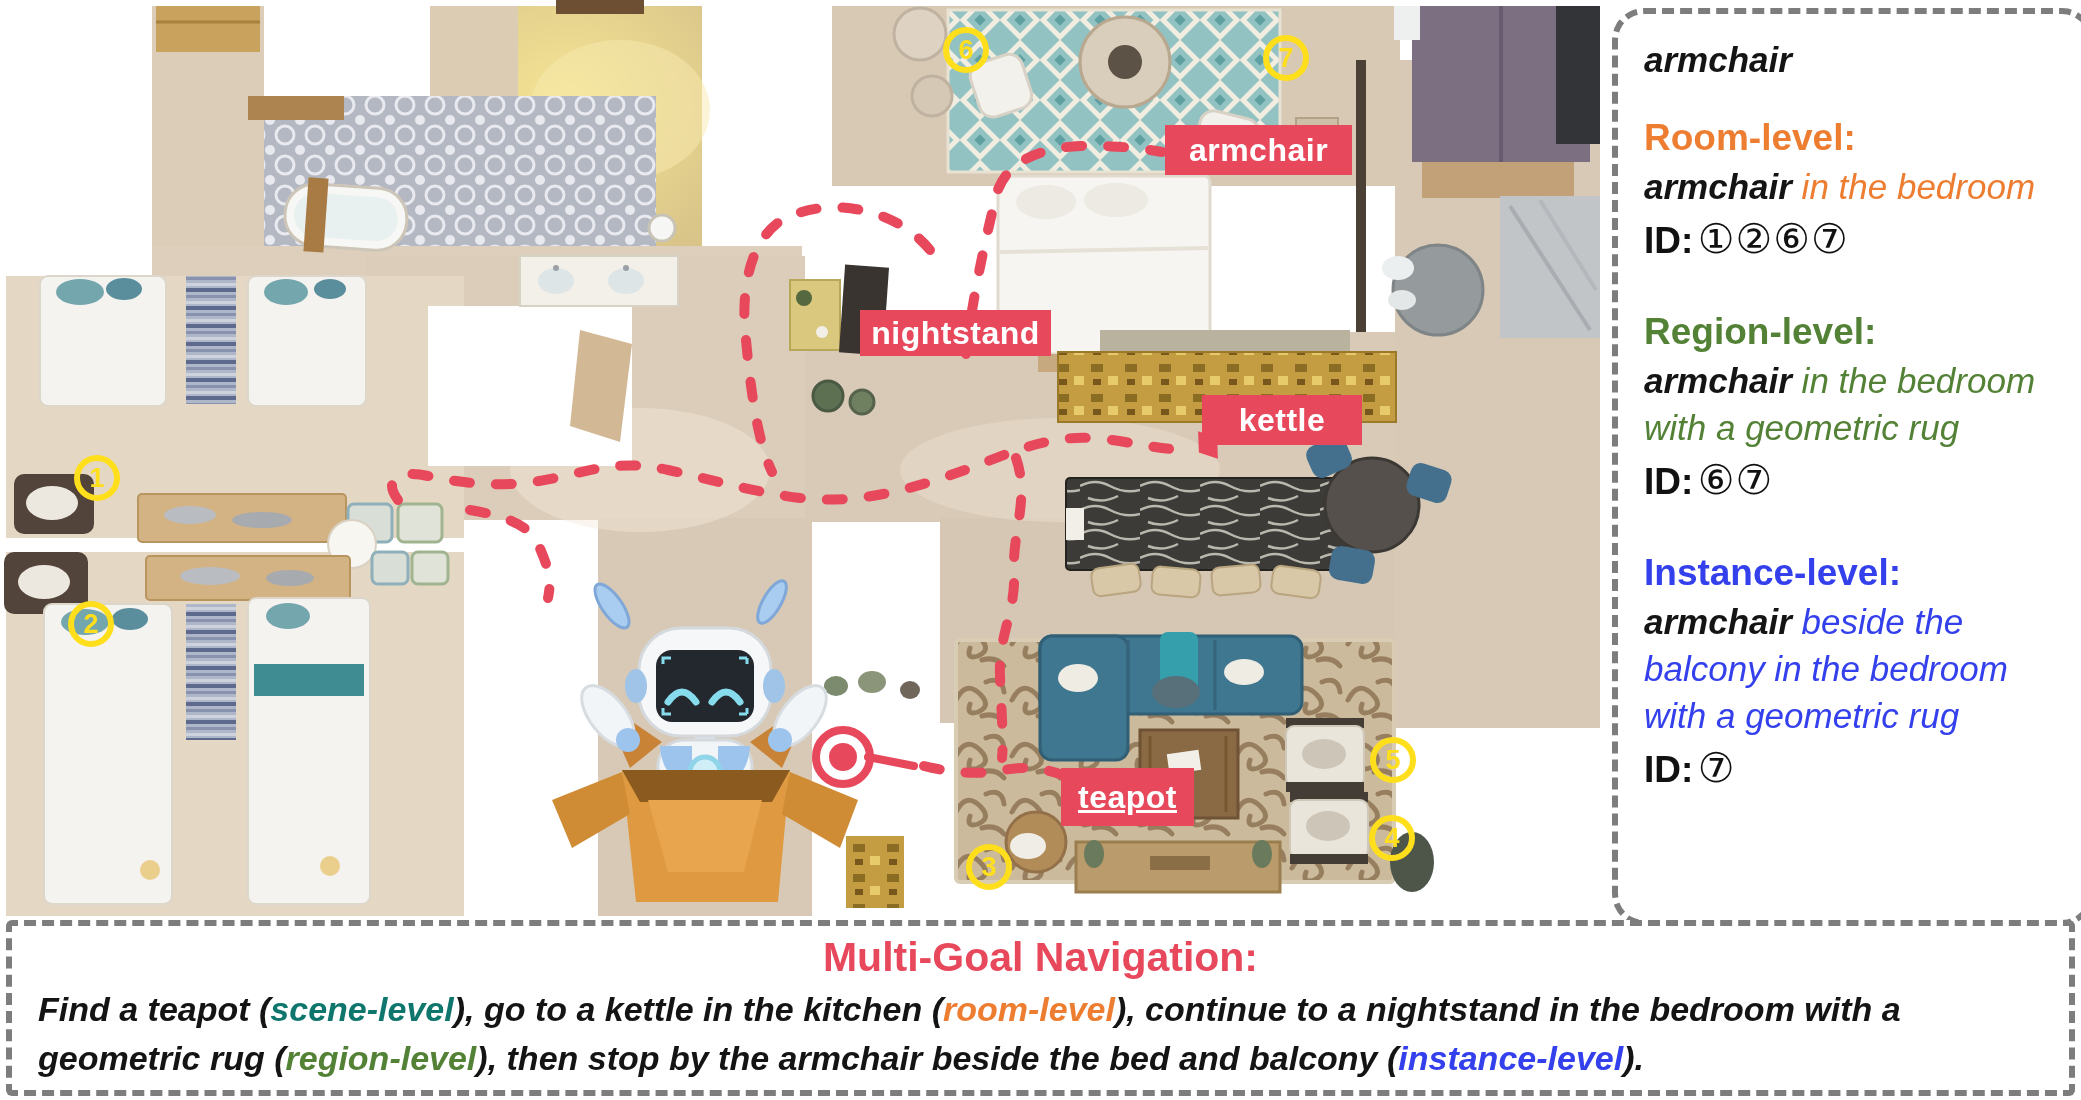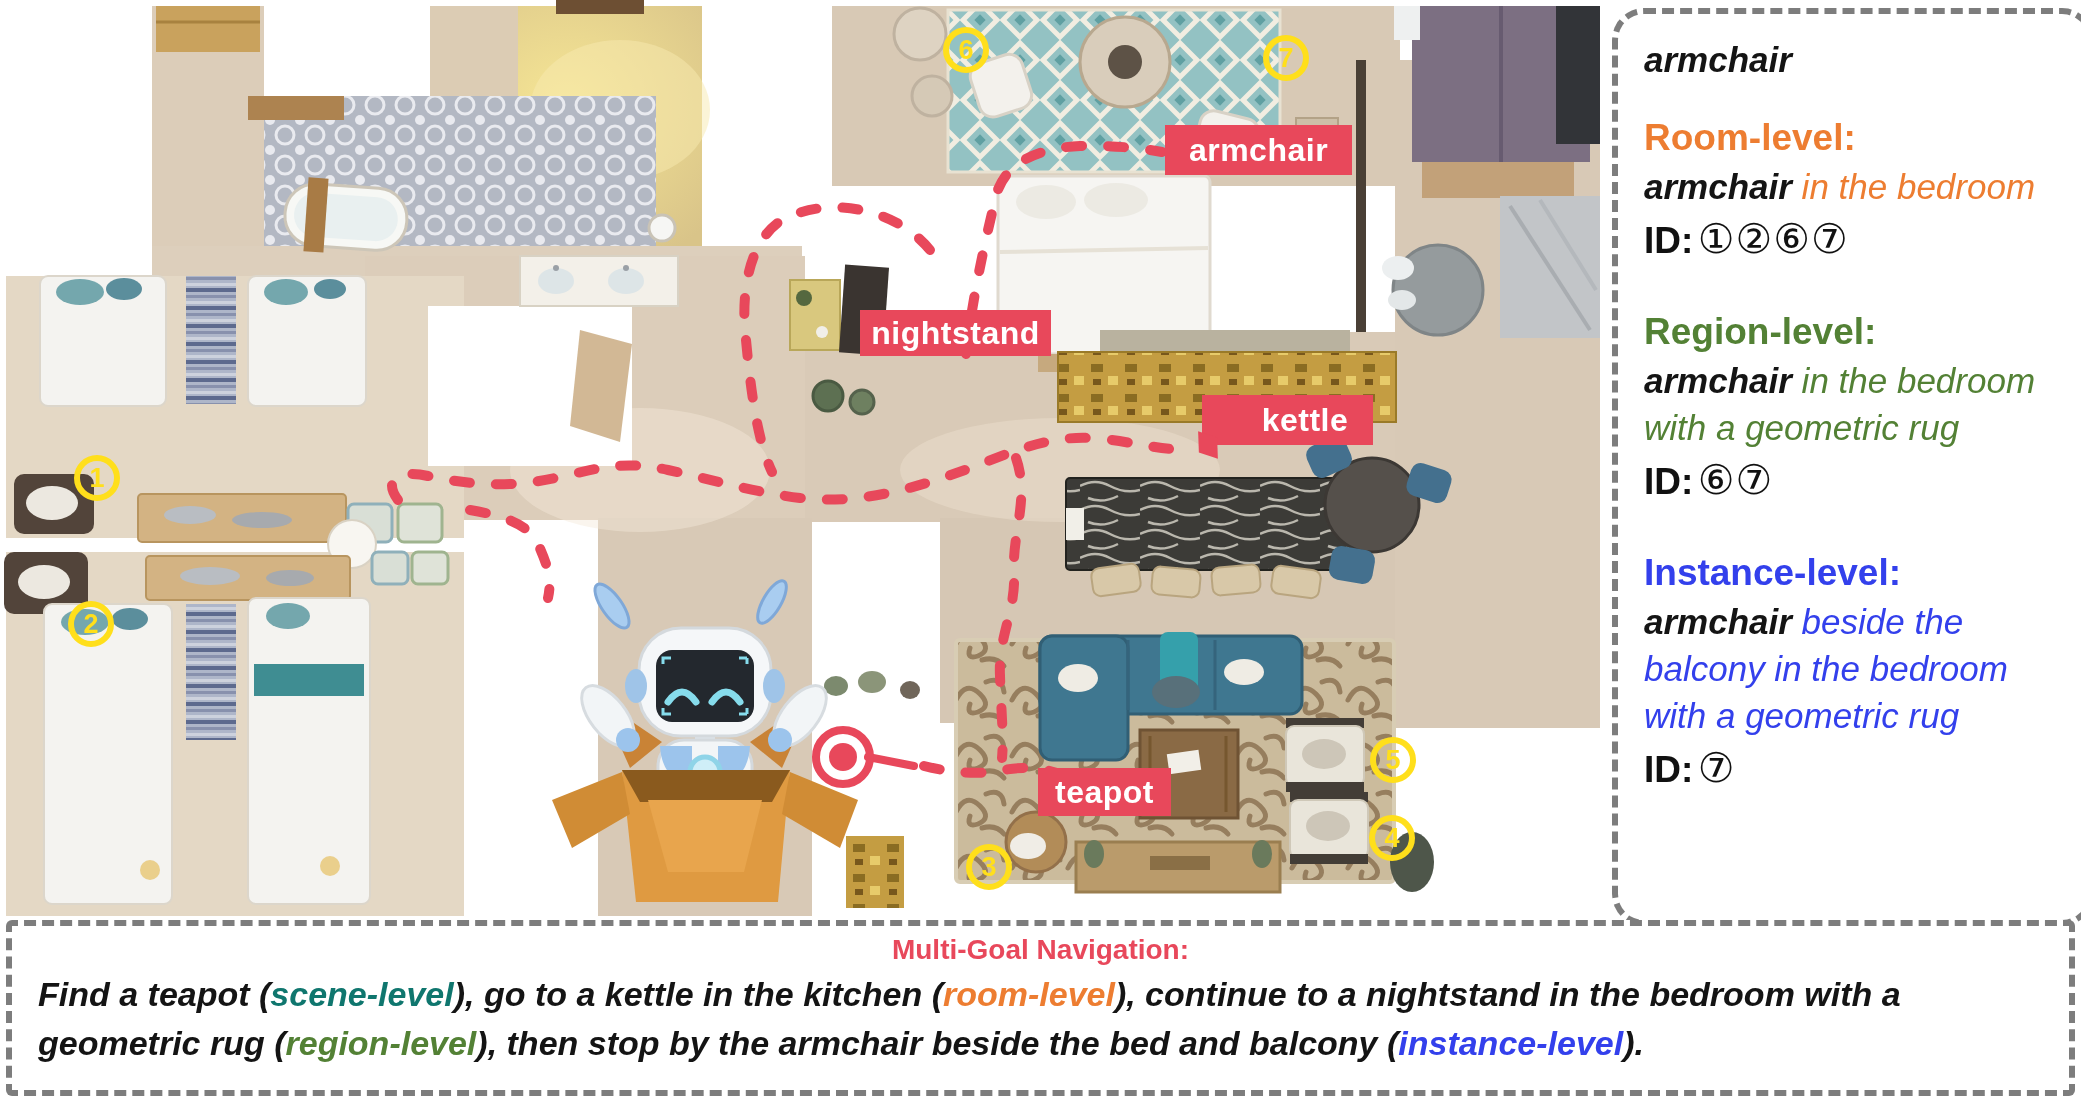--- a/index.html
+++ b/index.html
@@ -32,21 +32,21 @@
   .sec-line{font-size:35px;font-style:italic;line-height:47px;color:#141414;}
   .sec-line .obj{color:#141414;font-weight:bold;}
   .q-room{color:#ed7d31}.q-region{color:#538135}.q-instance{color:#3340ec}
   .sec-ids{line-height:58px;}
   .id-label{font-size:37px;font-weight:bold;color:#111;}
   .ids{font-size:41px;color:#111;letter-spacing:1px;font-family:"DejaVu Sans", sans-serif;}
 
   
   #task-box{position:absolute;left:6px;top:920px;width:2057px;height:164px;
             border:6px dashed #7d7d7d;border-radius:6px;background:#fff;z-index:4;}
-  #task-title{text-align:center;color:#e8485b;font-weight:bold;font-size:28px;margin-top:8px;}
+  #task-title{text-align:center;color:#e8485b;font-weight:bold;font-size:41px;margin-top:8px;}
   #task-text{margin:4px 30px 0 26px;max-width:1960px;font-size:34px;font-style:italic;
              font-weight:600;line-height:49px;color:#111;}
   .seg{font-style:italic;text-align:right;}
   .seg-k{color:#141414;}
   .seg-scene{color:#0f766e;font-weight:bold;}
   .seg-room{color:#ed7d31;font-weight:bold;}
   .seg-region{color:#538135;font-weight:bold;}
   .seg-instance{color:#3340ec;font-weight:bold;}
 </style>
 </head>
@@ -341,25 +341,25 @@
     <polygon points="790,772 858,800 840,848 782,814" fill="#d08c35"></polygon>
   </g>
 </svg>
 
   <div class="obj-label" style="left:1165px;top:125px;width:187px;height:50px;">
     <span>armchair</span>
   </div>
   <div class="obj-label" style="left:860px;top:310px;width:191px;height:46px;">
     <span>nightstand</span>
   </div>
-  <div class="obj-label" style="left:1202px;top:395px;width:136px;height:50px;padding-left:35px;">
+  <div class="obj-label" style="left:1202px;top:395px;width:160px;height:50px;">
     <span class="tail"></span>
     <span>kettle</span>
   </div>
-  <div class="obj-label" style="left:1038px;top:768px;width:133px;height:48px;">
+  <div class="obj-label" style="left:1061px;top:768px;width:133px;height:58px;text-decoration:underline;">
     <span>teapot</span>
   </div>
 
   <div class="map-id" style="left:74px;top:455px;">1</div>
   <div class="map-id" style="left:68px;top:601px;">2</div>
   <div class="map-id" style="left:966px;top:844px;">3</div>
   <div class="map-id" style="left:1369px;top:815px;">4</div>
   <div class="map-id" style="left:1370px;top:737px;">5</div>
   <div class="map-id" style="left:943px;top:27px;">6</div>
   <div class="map-id" style="left:1263px;top:35px;">7</div>

